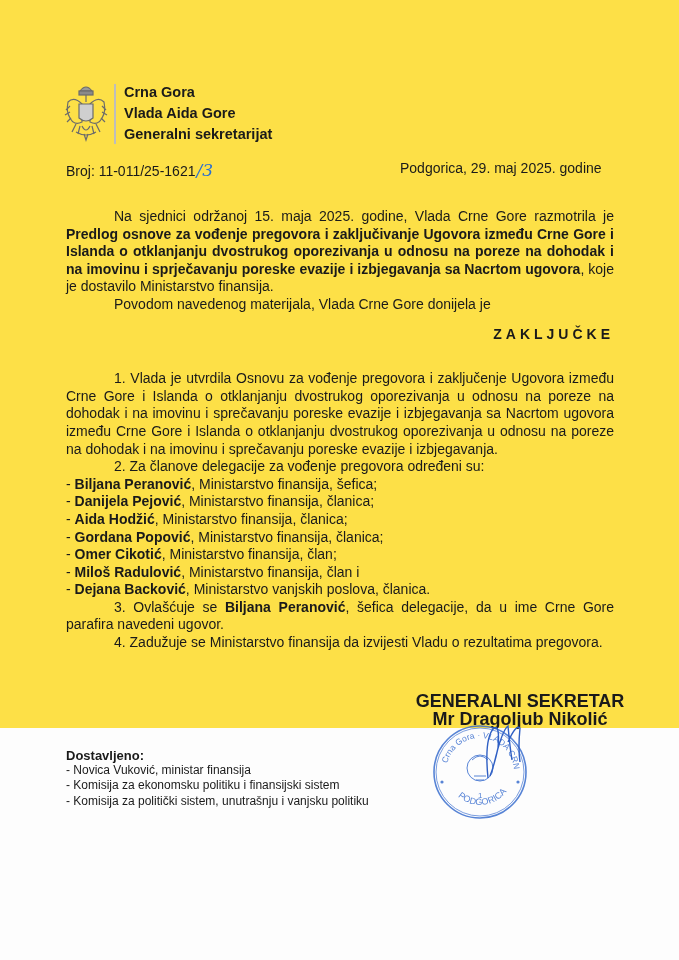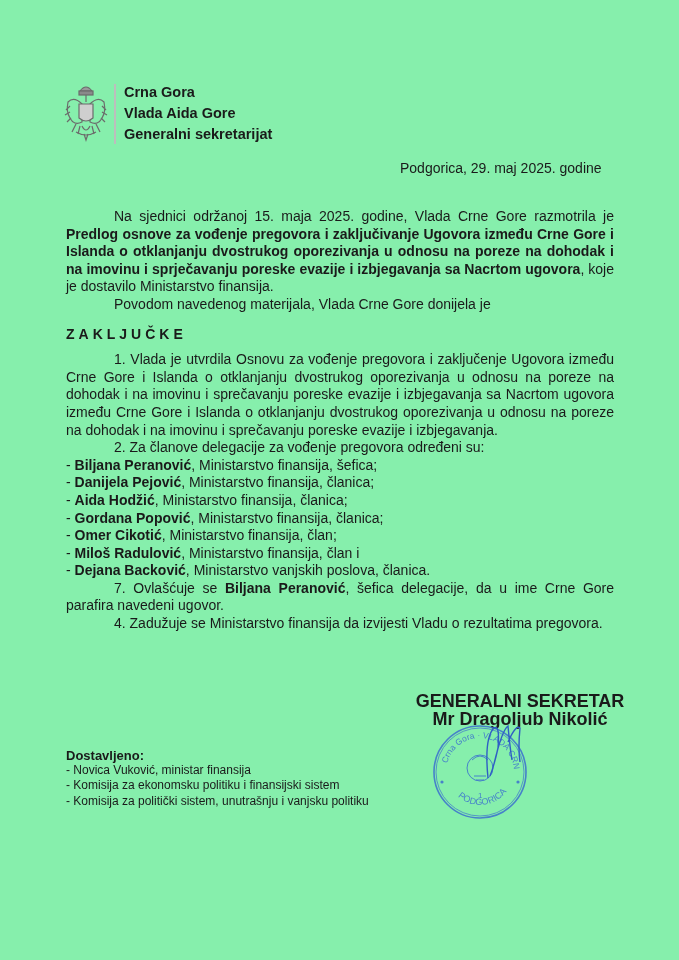--- a/index.html
+++ b/index.html
@@ -1,32 +1,32 @@
 <!DOCTYPE html>
 <html><head>
 <meta charset="utf-8">
 <style>
   html, body { margin: 0; padding: 0; background: #fdfdfd; }
   body { width: 679px; height: 960px; position: relative; overflow: hidden;
          font-family: "Liberation Sans", "DejaVu Sans", sans-serif; color: #1a1a1a; }
-  .page { position: absolute; left: 0; top: 0; width: 679px; height: 960px; background: #86efac; }
+  .page { position: absolute; left: 0; top: 0; width: 679px; height: 728px; background: #fde047; }
 
   .header { position: absolute; left: 64px; top: 82px; height: 64px; }
   .coat { position: absolute; left: 0; top: 0; width: 44px; height: 60px; }
   .vbar { position: absolute; left: 50px; top: 2px; width: 2px; height: 60px; background: #bdbdbd; }
   .hdr-lines { position: absolute; left: 60px; top: 0; font-weight: bold; font-size: 14.5px; line-height: 21px; white-space: nowrap; }
 
   .broj { position: absolute; left: 66px; top: 160px; font-size: 14px; white-space: nowrap; }
   .broj .hand { color: #2a6fd0; font-family: "DejaVu Serif", serif; font-style: italic; font-size: 17px; margin-left: 1px; }
   .date { position: absolute; left: 400px; top: 160px; font-size: 14px; white-space: nowrap; text-align: right; }
 
   .body { position: absolute; left: 66px; top: 208px; width: 548px; font-size: 14px; line-height: 17.6px; }
   .p { margin: 0; text-align: justify; }
   .ind { text-indent: 48px; }
-  .title { text-align: left; font-weight: bold; letter-spacing: 4px; margin: 12px 0 8px 0; font-size: 14px; }
+  .title { text-align: right; font-weight: bold; letter-spacing: 4px; margin: 12px 0 27px 0; font-size: 14px; }
   .b { font-weight: bold; }
   .member { margin: 0; white-space: nowrap; }
 
   .sig { position: absolute; left: 400px; top: 644px; width: 240px; text-align: center; font-weight: bold; font-size: 18px; line-height: 18px; margin-top: 48px; }
   .stamp { position: absolute; left: 428px; top: 718px; width: 104px; height: 104px; }
 
   .dost { position: absolute; left: 66px; top: 748px; font-size: 12px; line-height: 15.2px; white-space: nowrap; }
   .dost .h { font-weight: bold; font-size: 13px; }
 </style>
 </head>
@@ -51,20 +51,23 @@
       </g>
     </svg>
     <div class="vbar"></div>
     <div class="hdr-lines">
       <div>Crna Gora</div>
       <div>Vlada Aida Gore</div>
       <div>Generalni sekretarijat</div>
     </div>
   </div>
 
+  <div class="broj">
+    <span>Broj: 11-011/25-1621</span><span class="hand">/3</span>
+  </div>
   <div class="date">Podgorica, 29. maj 2025. godine</div>
 
   <div class="body">
     <p class="p ind"><span>Na sjednici održanoj 15. maja 2025. godine, Vlada Crne Gore razmotrila je </span><span class="b">Predlog osnove za vođenje pregovora i zaključivanje Ugovora između Crne Gore i Islanda o otklanjanju dvostrukog oporezivanja u odnosu na poreze na dohodak i na imovinu i sprječavanju poreske evazije i izbjegavanja sa Nacrtom ugovora</span><span>, koje je dostavilo Ministarstvo finansija.</span></p>
     <p class="p ind">Povodom navedenog materijala, Vlada Crne Gore donijela je</p>
 
     <div class="title">ZAKLJUČKE</div>
 
     <p class="p ind">1. Vlada je utvrdila Osnovu za vođenje pregovora i zaključenje Ugovora između Crne Gore i Islanda o otklanjanju dvostrukog oporezivanja u odnosu na poreze na dohodak i na imovinu i sprečavanju poreske evazije i izbjegavanja sa Nacrtom ugovora između Crne Gore i Islanda o otklanjanju dvostrukog oporezivanja u odnosu na poreze na dohodak i na imovinu i sprečavanju poreske evazije i izbjegavanja.</p>
     <p class="p ind">2. Za članove delegacije za vođenje pregovora određeni su:</p>
@@ -72,21 +75,21 @@
     <div>
       <p class="member">- <span class="b">Biljana Peranović</span><span>, Ministarstvo finansija, šefica;</span></p>
       <p class="member">- <span class="b">Danijela Pejović</span><span>, Ministarstvo finansija, članica;</span></p>
       <p class="member">- <span class="b">Aida Hodžić</span><span>, Ministarstvo finansija, članica;</span></p>
       <p class="member">- <span class="b">Gordana Popović</span><span>, Ministarstvo finansija, članica;</span></p>
       <p class="member">- <span class="b">Omer Cikotić</span><span>, Ministarstvo finansija, član;</span></p>
       <p class="member">- <span class="b">Miloš Radulović</span><span>, Ministarstvo finansija, član i</span></p>
       <p class="member">- <span class="b">Dejana Backović</span><span>, Ministarstvo vanjskih poslova, članica.</span></p>
     </div>
 
-    <p class="p ind"><span>7. Ovlašćuje se </span><span class="b">Biljana Peranović</span><span>, šefica delegacije, da u ime Crne Gore parafira navedeni ugovor.</span></p>
+    <p class="p ind"><span>3. Ovlašćuje se </span><span class="b">Biljana Peranović</span><span>, šefica delegacije, da u ime Crne Gore parafira navedeni ugovor.</span></p>
     <p class="p ind">4. Zadužuje se Ministarstvo finansija da izvijesti Vladu o rezultatima pregovora.</p>
   </div>
 
   <div class="sig">
     <div>GENERALNI SEKRETAR</div>
     <div>Mr Dragoljub Nikolić</div>
   </div>
 
   <svg class="stamp" viewBox="0 0 104 104">
     <defs>

